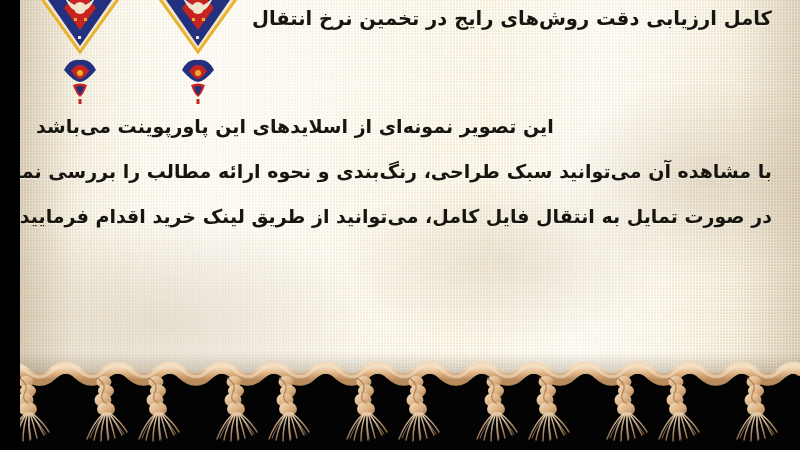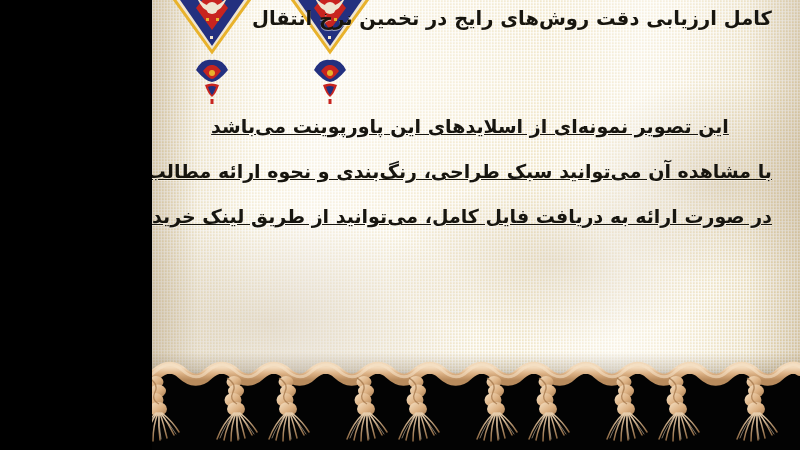--- a/index.html
+++ b/index.html
@@ -2,21 +2,21 @@
 <html lang="fa" dir="rtl"><head>
 <meta charset="utf-8">
 <style>
   html, body {
     margin: 0;
     padding: 0;
     background: #000;
   }
   #slide {
     position: relative;
-    width: 648px;
+    width: 780px;
     height: 450px;
     overflow: hidden;
     font-family: "DejaVu Sans", "Liberation Sans", sans-serif;
     background: #fde047;
   }
 
   
   .canvas-bg {
     position: absolute;
     inset: 0;
@@ -98,28 +98,27 @@
     letter-spacing: -0.1px;
     text-shadow: 0 1px 0 rgba(255,252,243,0.55);
   }
   .title-line { display: block; white-space: nowrap; }
 
   .body-block {
     position: absolute;
     top: 104px;
     right: 28px;
     left: 16px;
-    text-align: center;
+    text-align: left;
     color: #17150f;
     font-size: 19px;
     font-weight: 700;
     line-height: 2.38;
     letter-spacing: -0.1px;
     text-shadow: 0 1px 0 rgba(255,252,243,0.5);
-    text-decoration: underline;
   }
   .body-line { display: block; white-space: nowrap; }
 
   
   .black-band {
     position: absolute;
     left: 0; right: 0;
     top: 374px;
     height: 76px;
     background: #030303;
@@ -256,21 +255,21 @@
     </svg>
   </div>
 
   <div class="title-block">
     <span class="title-line">کامل ارزیابی دقت روش‌های رایج در تخمین نرخ انتقال</span>
   </div>
 
   <div class="body-block">
     <span class="body-line">این تصویر نمونه‌ای از اسلایدهای این پاورپوینت می‌باشد</span>
     <span class="body-line">با مشاهده آن می‌توانید سبک طراحی، رنگ‌بندی و نحوه ارائه مطالب را بررسی نمایید</span>
-    <span class="body-line">در صورت ارائه به دریافت فایل کامل، می‌توانید از طریق لینک خرید اقدام فرمایید</span>
+    <span class="body-line">در صورت تمایل به انتقال فایل کامل، می‌توانید از طریق لینک خرید اقدام فرمایید</span>
   </div>
 
   <div class="band-shadow"></div>
   <div class="black-band"></div>
 
   <svg class="fringe" width="800" height="94" viewBox="0 0 800 94" preserveAspectRatio="none" aria-hidden="true">
     <defs>
       <linearGradient id="cord" x1="0" y1="0" x2="0" y2="1">
         <stop offset="0%" stop-color="#f2d9ba"></stop>
         <stop offset="45%" stop-color="#ddb387"></stop>

